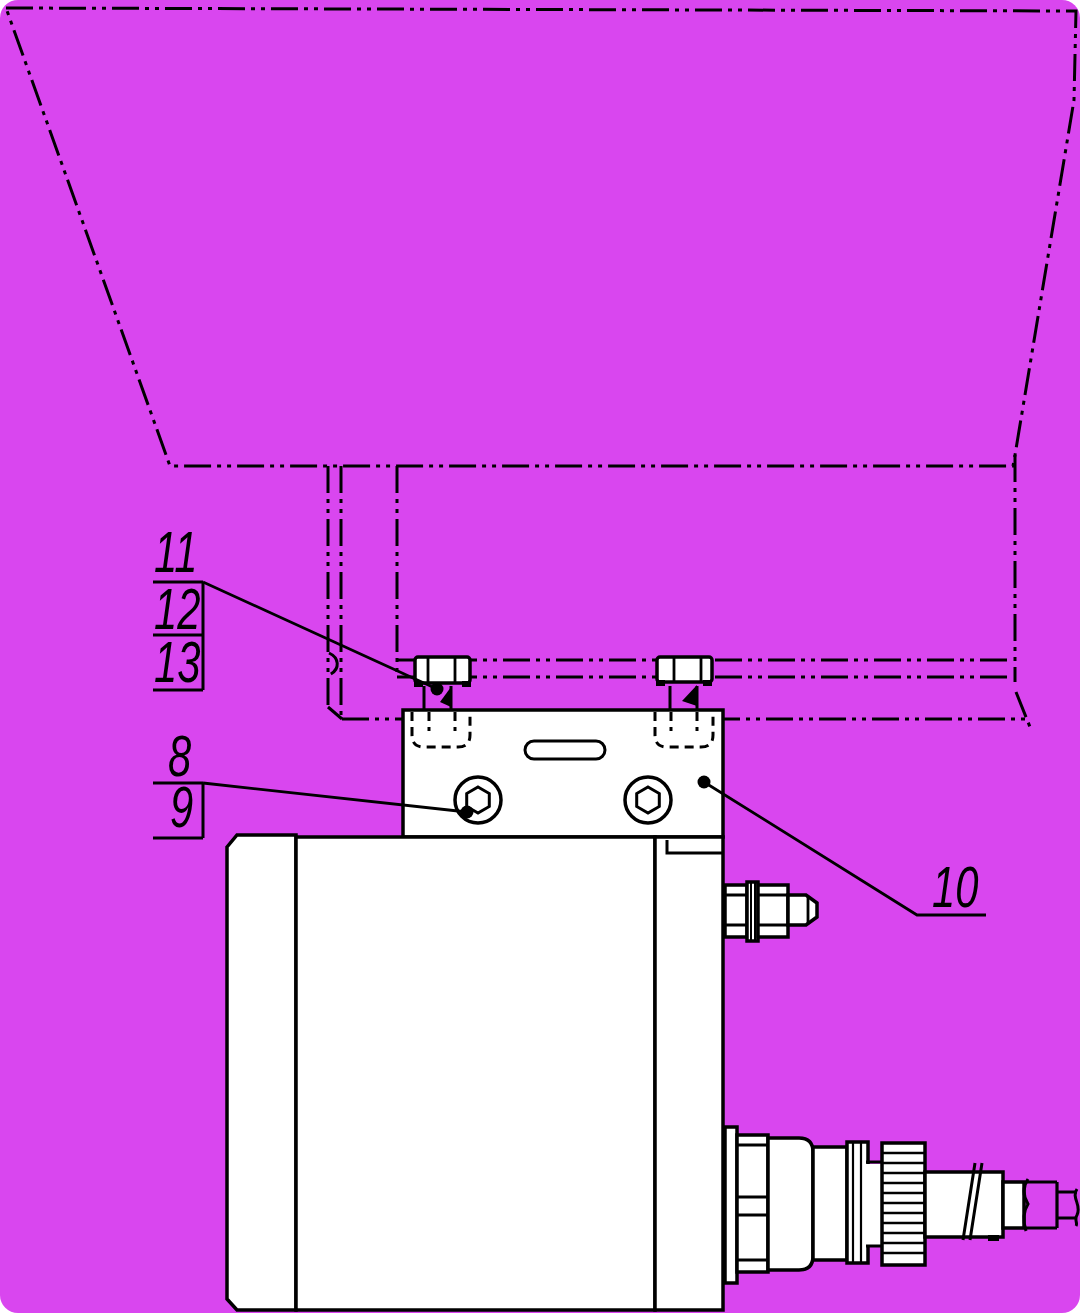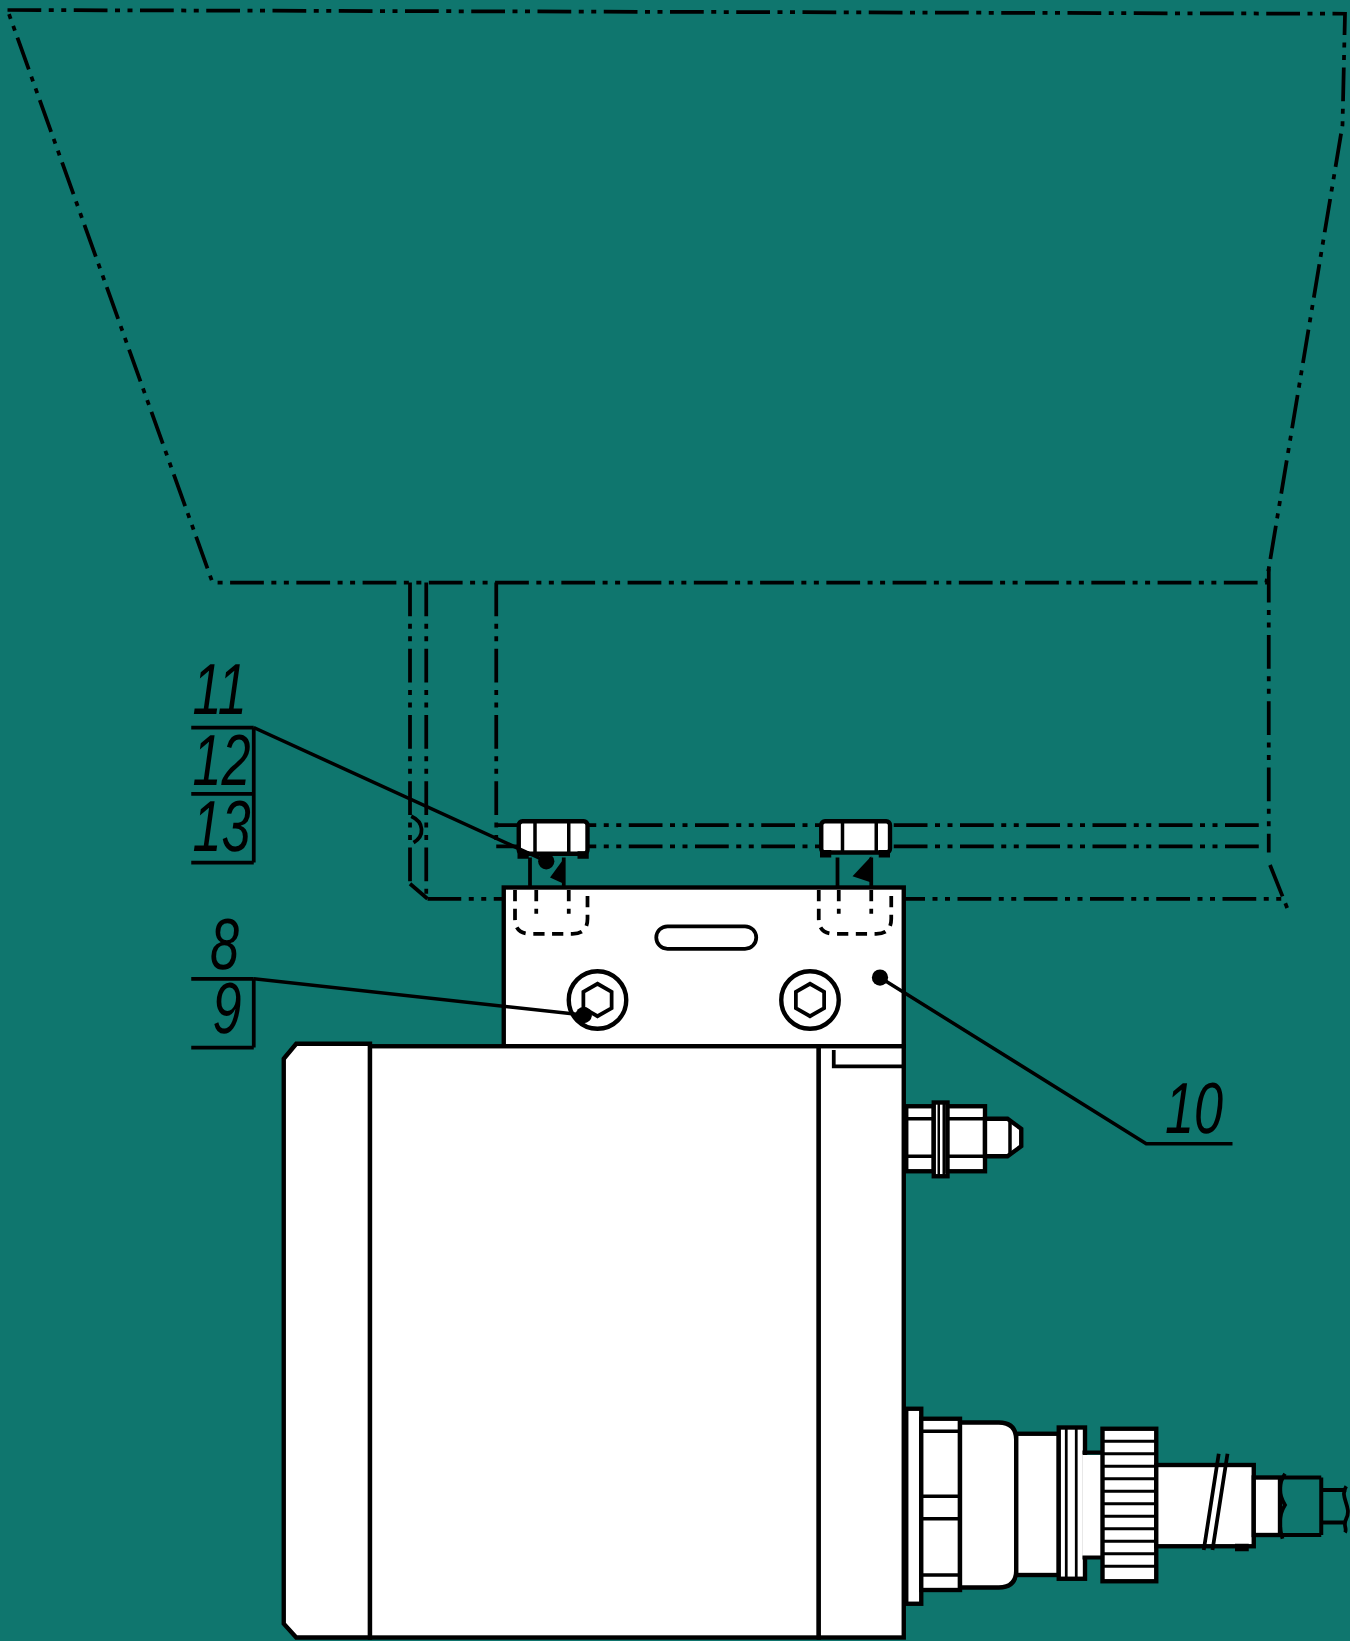--- a/index.html
+++ b/index.html
@@ -1,21 +1,22 @@
 <!DOCTYPE html>
 <html><head>
 <meta charset="utf-8">
 <style>
   html,body{margin:0;padding:0;background:#ffffff;}
   .canvas{
     position:relative;
     width:1080px;height:1313px;
-    background:#0f766e;
+    background:#d946ef;
     overflow:hidden;
     font-family:"Liberation Sans",sans-serif;
+    border-radius:18px;
   }
   .canvas svg{position:absolute;left:0;top:0;}
   .co{
     position:absolute;
     font:italic 58px/1 "Liberation Sans",sans-serif;
     color:#000;
     transform:scaleX(0.72);
     transform-origin:left top;
     white-space:nowrap;
     user-select:none;

